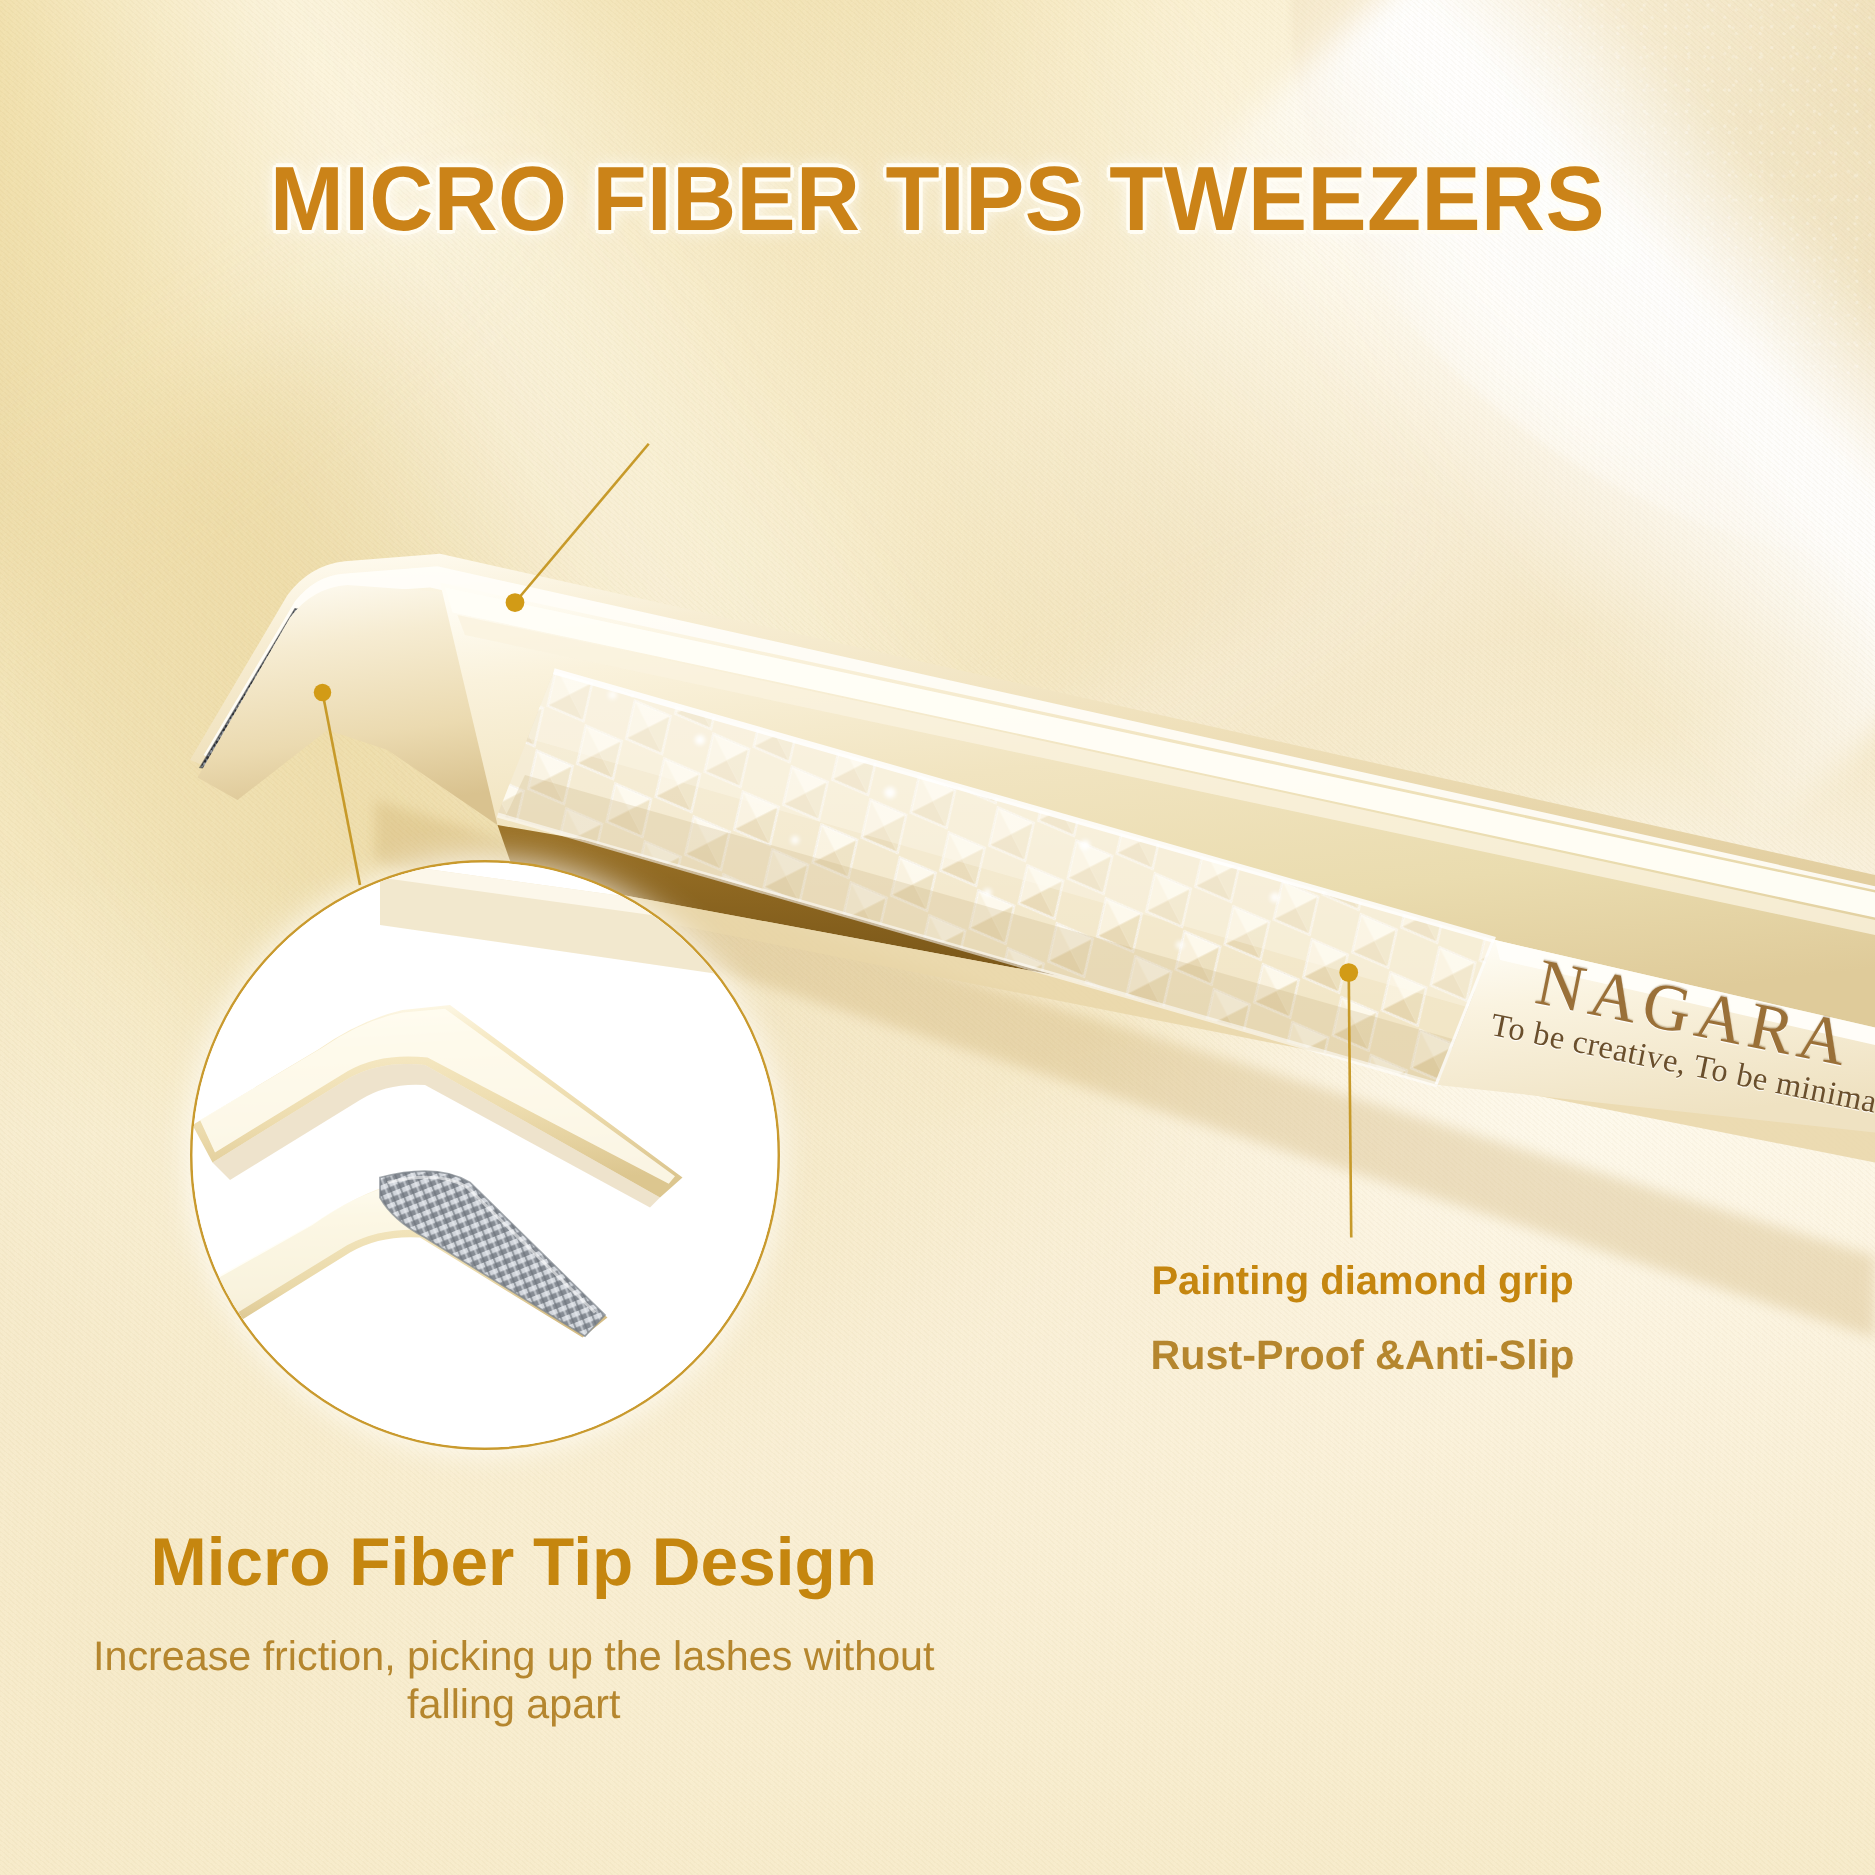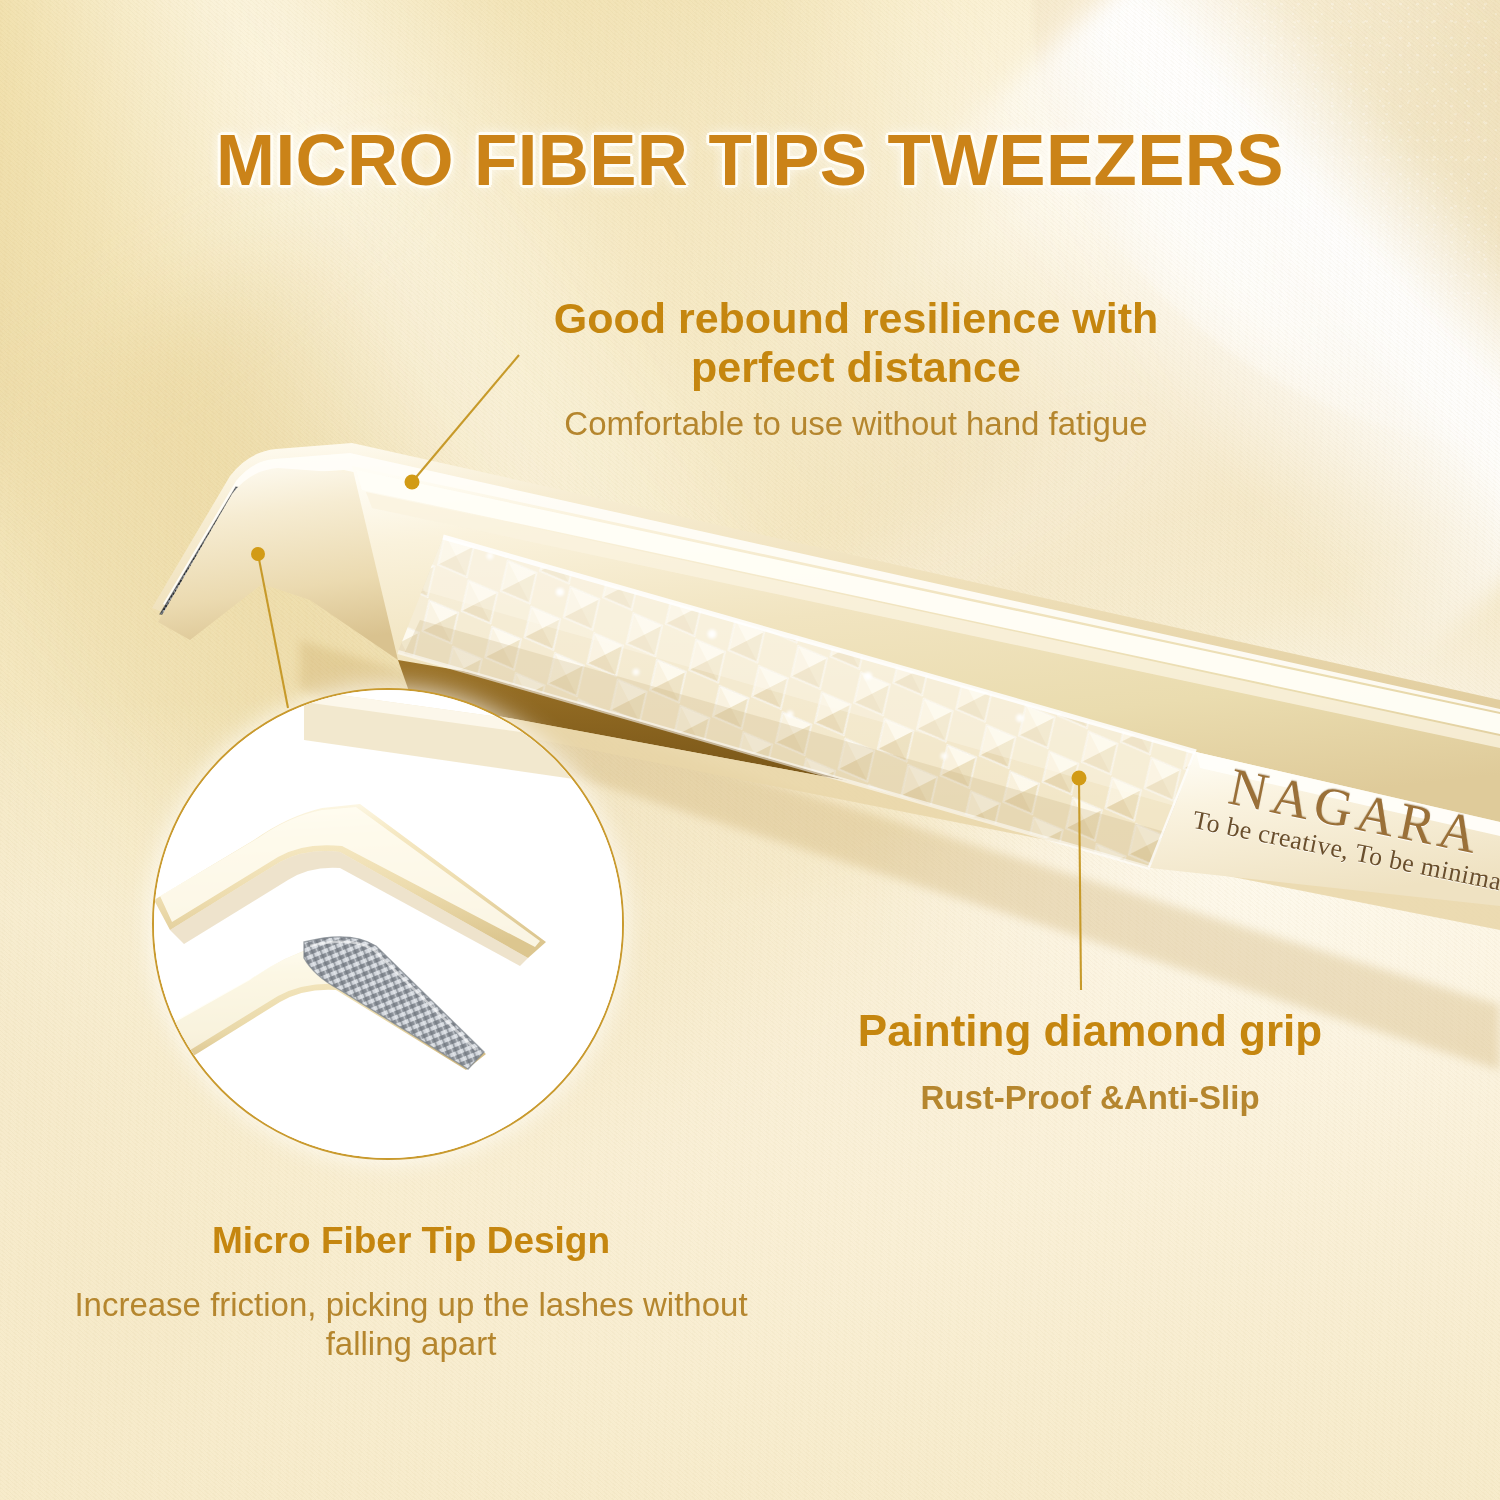--- a/index.html
+++ b/index.html
@@ -184,28 +184,28 @@
     left: 498px; top: 294px; width: 716px;
     text-align: center;
   }
   #callout-rebound .c-head { font-size: 43px; }
   #callout-rebound .c-sub  { font-size: 33px; margin-top: 13px; }
 
   #callout-grip {
     left: 820px; top: 1006px; width: 540px;
     text-align: center;
   }
-  #callout-grip .c-head { font-size: 44px; }
+  #callout-grip .c-head { font-size: 32px; }
   #callout-grip .c-sub  { font-size: 33px; margin-top: 23px; font-weight: bold; }
 
   #callout-tip {
     left: 68px; top: 1220px; width: 686px;
     text-align: center;
   }
-  #callout-tip .c-head { font-size: 37px; }
+  #callout-tip .c-head { font-size: 54px; }
   #callout-tip .c-sub  { font-size: 33px; margin-top: 24px; }
 
   
   .leader-svg {
     position: absolute; inset: 0;
     width: 1500px; height: 1500px;
     pointer-events: none;
   }
 
   
@@ -494,24 +494,20 @@
     </g>
 
     <g>
       <line x1="1079" y1="778" x2="1081" y2="990" stroke="#C79A2A" stroke-width="2.1"></line>
       <circle cx="1079" cy="778" r="7.5" fill="#D29B16"></circle>
     </g>
   </svg>
 
   <div class="title">MICRO FIBER TIPS TWEEZERS</div>
 
-  <div class="callout" id="callout-rebound">
-    <div class="c-head">Good rebound resilience with perfect distance</div>
-    <div class="c-sub">Comfortable to use without hand fatigue</div>
-  </div>
 
   <div class="callout" id="callout-grip">
     <div class="c-head">Painting diamond grip</div>
     <div class="c-sub">Rust-Proof &amp;Anti-Slip</div>
   </div>
 
   <div class="callout" id="callout-tip">
     <div class="c-head">Micro Fiber Tip Design</div>
     <div class="c-sub">Increase friction, picking up the lashes without falling apart</div>
   </div>

